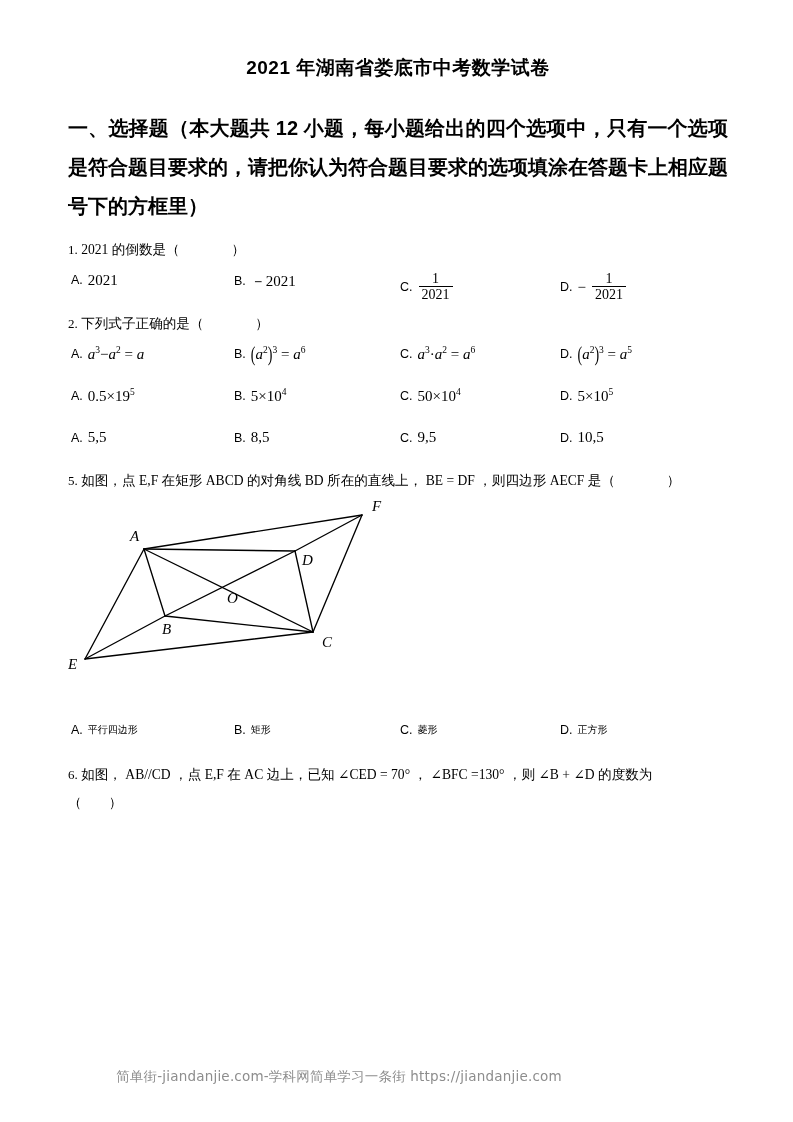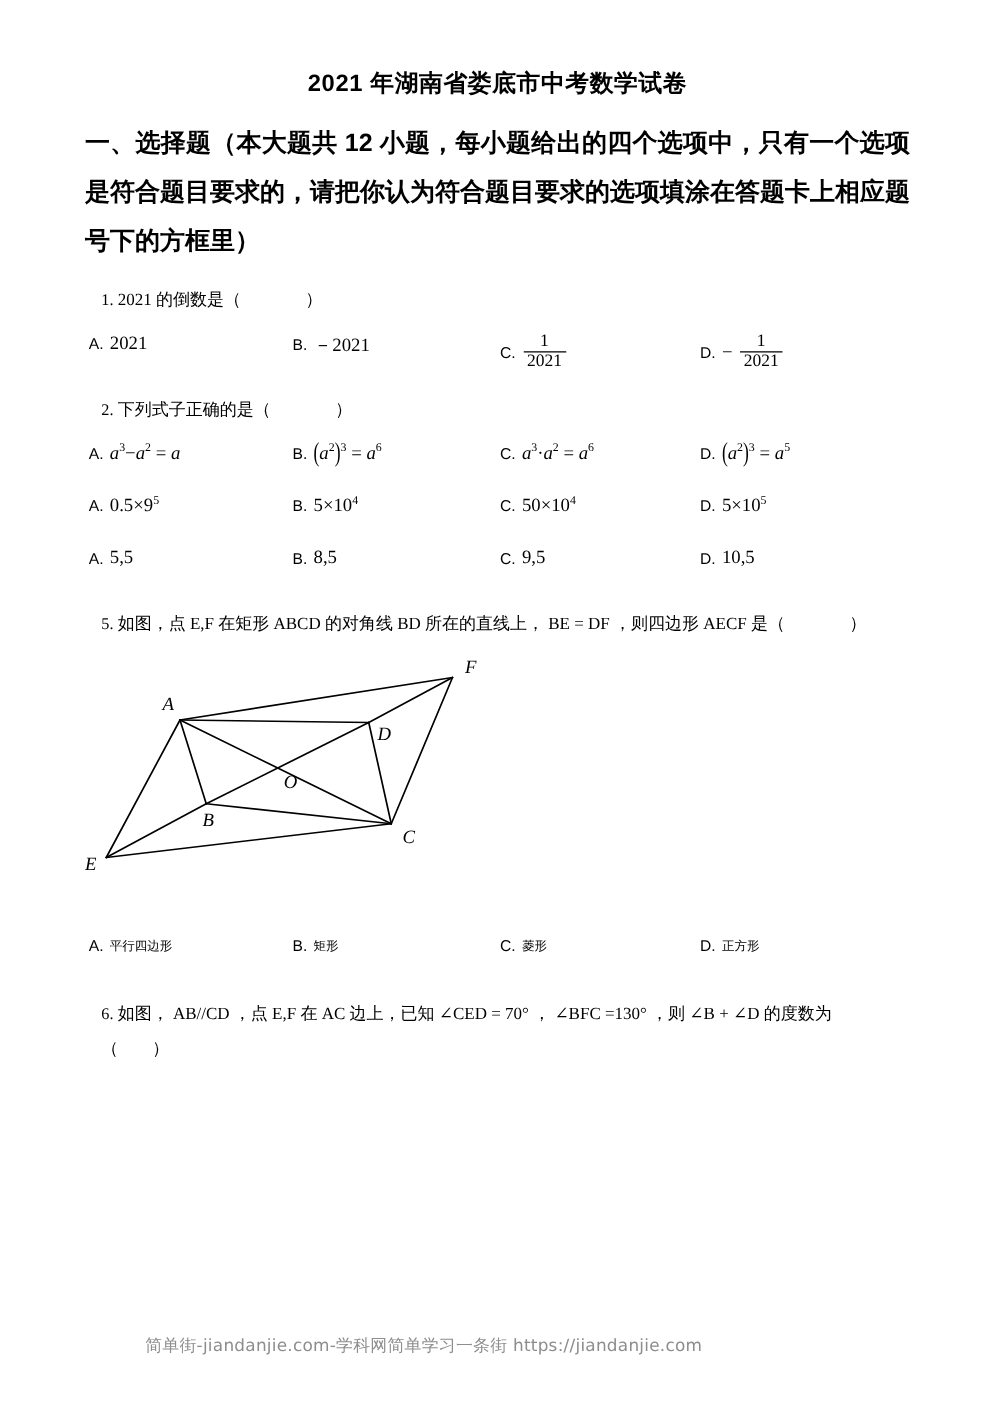--- a/index.html
+++ b/index.html
@@ -28,21 +28,21 @@
     width: 660px;
   }
 
   
   .doc-title {
     font-family: "Liberation Sans", "DejaVu Sans", sans-serif;
     font-weight: bold;
     font-size: 19px;
     text-align: center;
     letter-spacing: 0.5px;
-    margin: 0 0 15px 0;
+    margin: 0 0 28px 0;
     line-height: 1.3;
   }
 
   
   .section-head {
     font-family: "Liberation Sans", "DejaVu Sans", sans-serif;
     font-weight: bold;
     font-size: 20px;
     line-height: 1.95;
     margin: 0 0 10px 0;
@@ -50,21 +50,21 @@
   }
 
   
   .question {
     margin: 0 0 4px 0;
   }
   .q-stem {
     font-size: 13.6px;
     line-height: 2.05;
     text-align: justify;
-    margin: 13px;
+    margin: 0;
   }
   .q-stem .num { font-size: 13px; }
   .ital {
     font-family: "Liberation Serif", "DejaVu Serif", serif;
   }
   .blankparen {
     letter-spacing: 1.4em;
   }
 
   
@@ -229,21 +229,21 @@
             <span class="mi">a</span><sup class="ex">5</sup>
           </span>
         </div>
       </div>
     </div>
 
     <div class="question">
       <div class="options">
         <div class="opt a">
           <span class="lbl">A.</span>
-          <span class="val"><span>0.5×9</span><sup class="ex">5</sup></span>
+          <span class="val"><span>0.5×19</span><sup class="ex">5</sup></span>
         </div>
         <div class="opt b">
           <span class="lbl">B.</span>
           <span class="val"><span>5×10</span><sup class="ex">4</sup></span>
         </div>
         <div class="opt c">
           <span class="lbl">C.</span>
           <span class="val"><span>50×10</span><sup class="ex">4</sup></span>
         </div>
         <div class="opt d">

